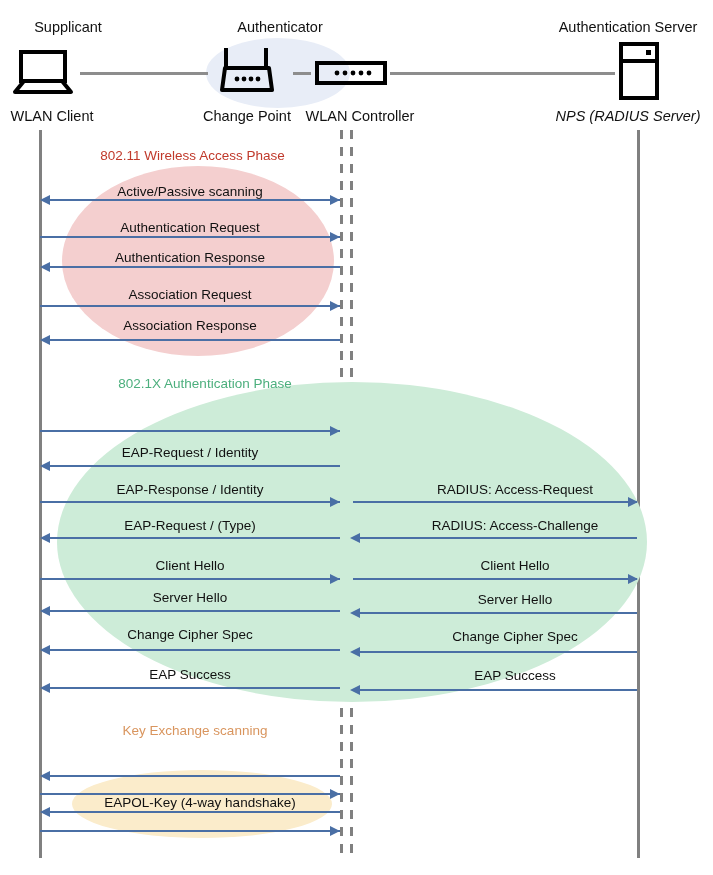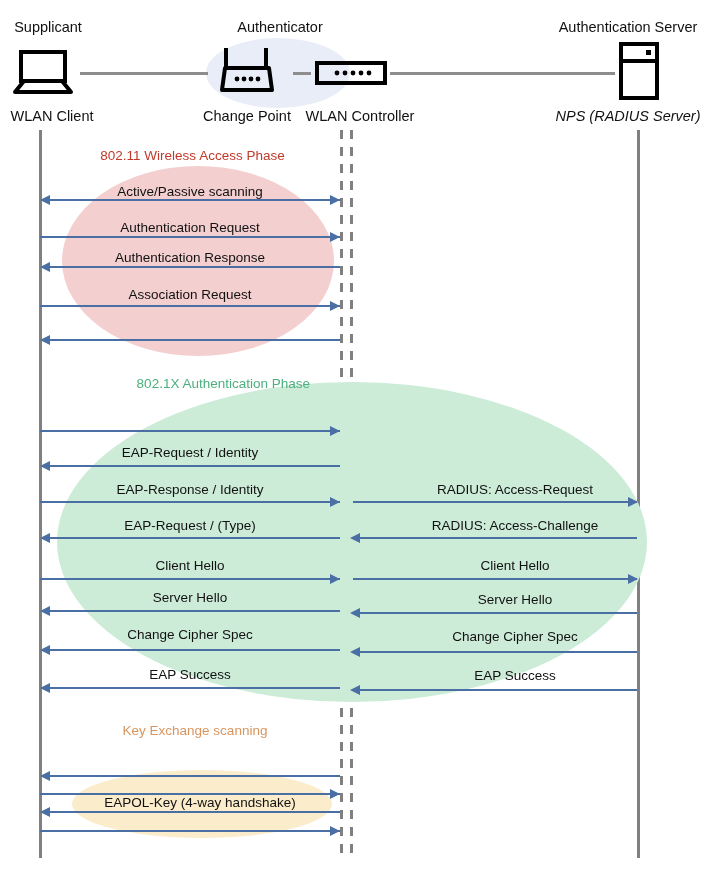--- a/index.html
+++ b/index.html
@@ -97,21 +97,21 @@
     line-height:1;
   }
 </style>
 </head>
 <body>
 
 <div id="canvas">
 
   <div class="auth-blob" style="left:206px;top:38px;width:144px;height:70px;"></div>
 
-  <div class="role-title" style="left:0px;top:20px;width:96px;">Supplicant</div>
+  <div class="role-title" style="left:0px;top:20px;width:96px;padding-left:20px;">Supplicant</div>
   <div class="role-title" style="left:220px;top:20px;width:120px;">Authenticator</div>
   <div class="role-title" style="left:543px;top:20px;width:170px;">Authentication Server</div>
 
   <div class="link-line" style="left:80px;top:72px;width:128px;"></div>
   <div class="link-line" style="left:293px;top:72px;width:18px;"></div>
   <div class="link-line" style="left:390px;top:72px;width:225px;"></div>
 
   <div class="icon" style="left:11px;top:48px;width:64px;height:48px;">
     <svg width="64" height="48" viewBox="0 0 64 48">
       <rect x="10" y="4" width="44" height="29" fill="none" stroke="#000" stroke-width="4"></rect>
@@ -176,24 +176,25 @@
   <div class="arrow arrow-right" style="left:330px;top:232px;"></div>
 
   <div class="msg-label" style="left:90px;top:251px;width:200px;">Authentication Response</div>
   <div class="msg" style="left:42px;top:266px;width:298px;"></div>
   <div class="arrow arrow-left" style="left:40px;top:262px;"></div>
 
   <div class="msg-label" style="left:90px;top:288px;width:200px;">Association Request</div>
   <div class="msg" style="left:40px;top:305px;width:300px;"></div>
   <div class="arrow arrow-right" style="left:330px;top:301px;"></div>
 
+  <div class="msg-label" style="left:90px;top:319px;width:200px;">Association Response</div>
   <div class="msg" style="left:42px;top:339px;width:298px;"></div>
   <div class="arrow arrow-left" style="left:40px;top:335px;"></div>
 
-  <div class="phase-title" style="left:100px;top:375px;width:210px;color:#4caf7d;text-align:right;">802.1X Authentication Phase</div>
+  <div class="phase-title" style="left:100px;top:375px;width:210px;color:#4caf7d;">802.1X Authentication Phase</div>
 
   <div class="msg" style="left:40px;top:430px;width:300px;"></div>
   <div class="arrow arrow-right" style="left:330px;top:426px;"></div>
 
   <div class="msg-label" style="left:90px;top:446px;width:200px;">EAP-Request / Identity</div>
   <div class="msg" style="left:42px;top:465px;width:298px;"></div>
   <div class="arrow arrow-left" style="left:40px;top:461px;"></div>
 
   <div class="msg-label" style="left:90px;top:483px;width:200px;">EAP-Response / Identity</div>
   <div class="msg-label" style="left:395px;top:483px;width:240px;">RADIUS: Access-Request</div>

